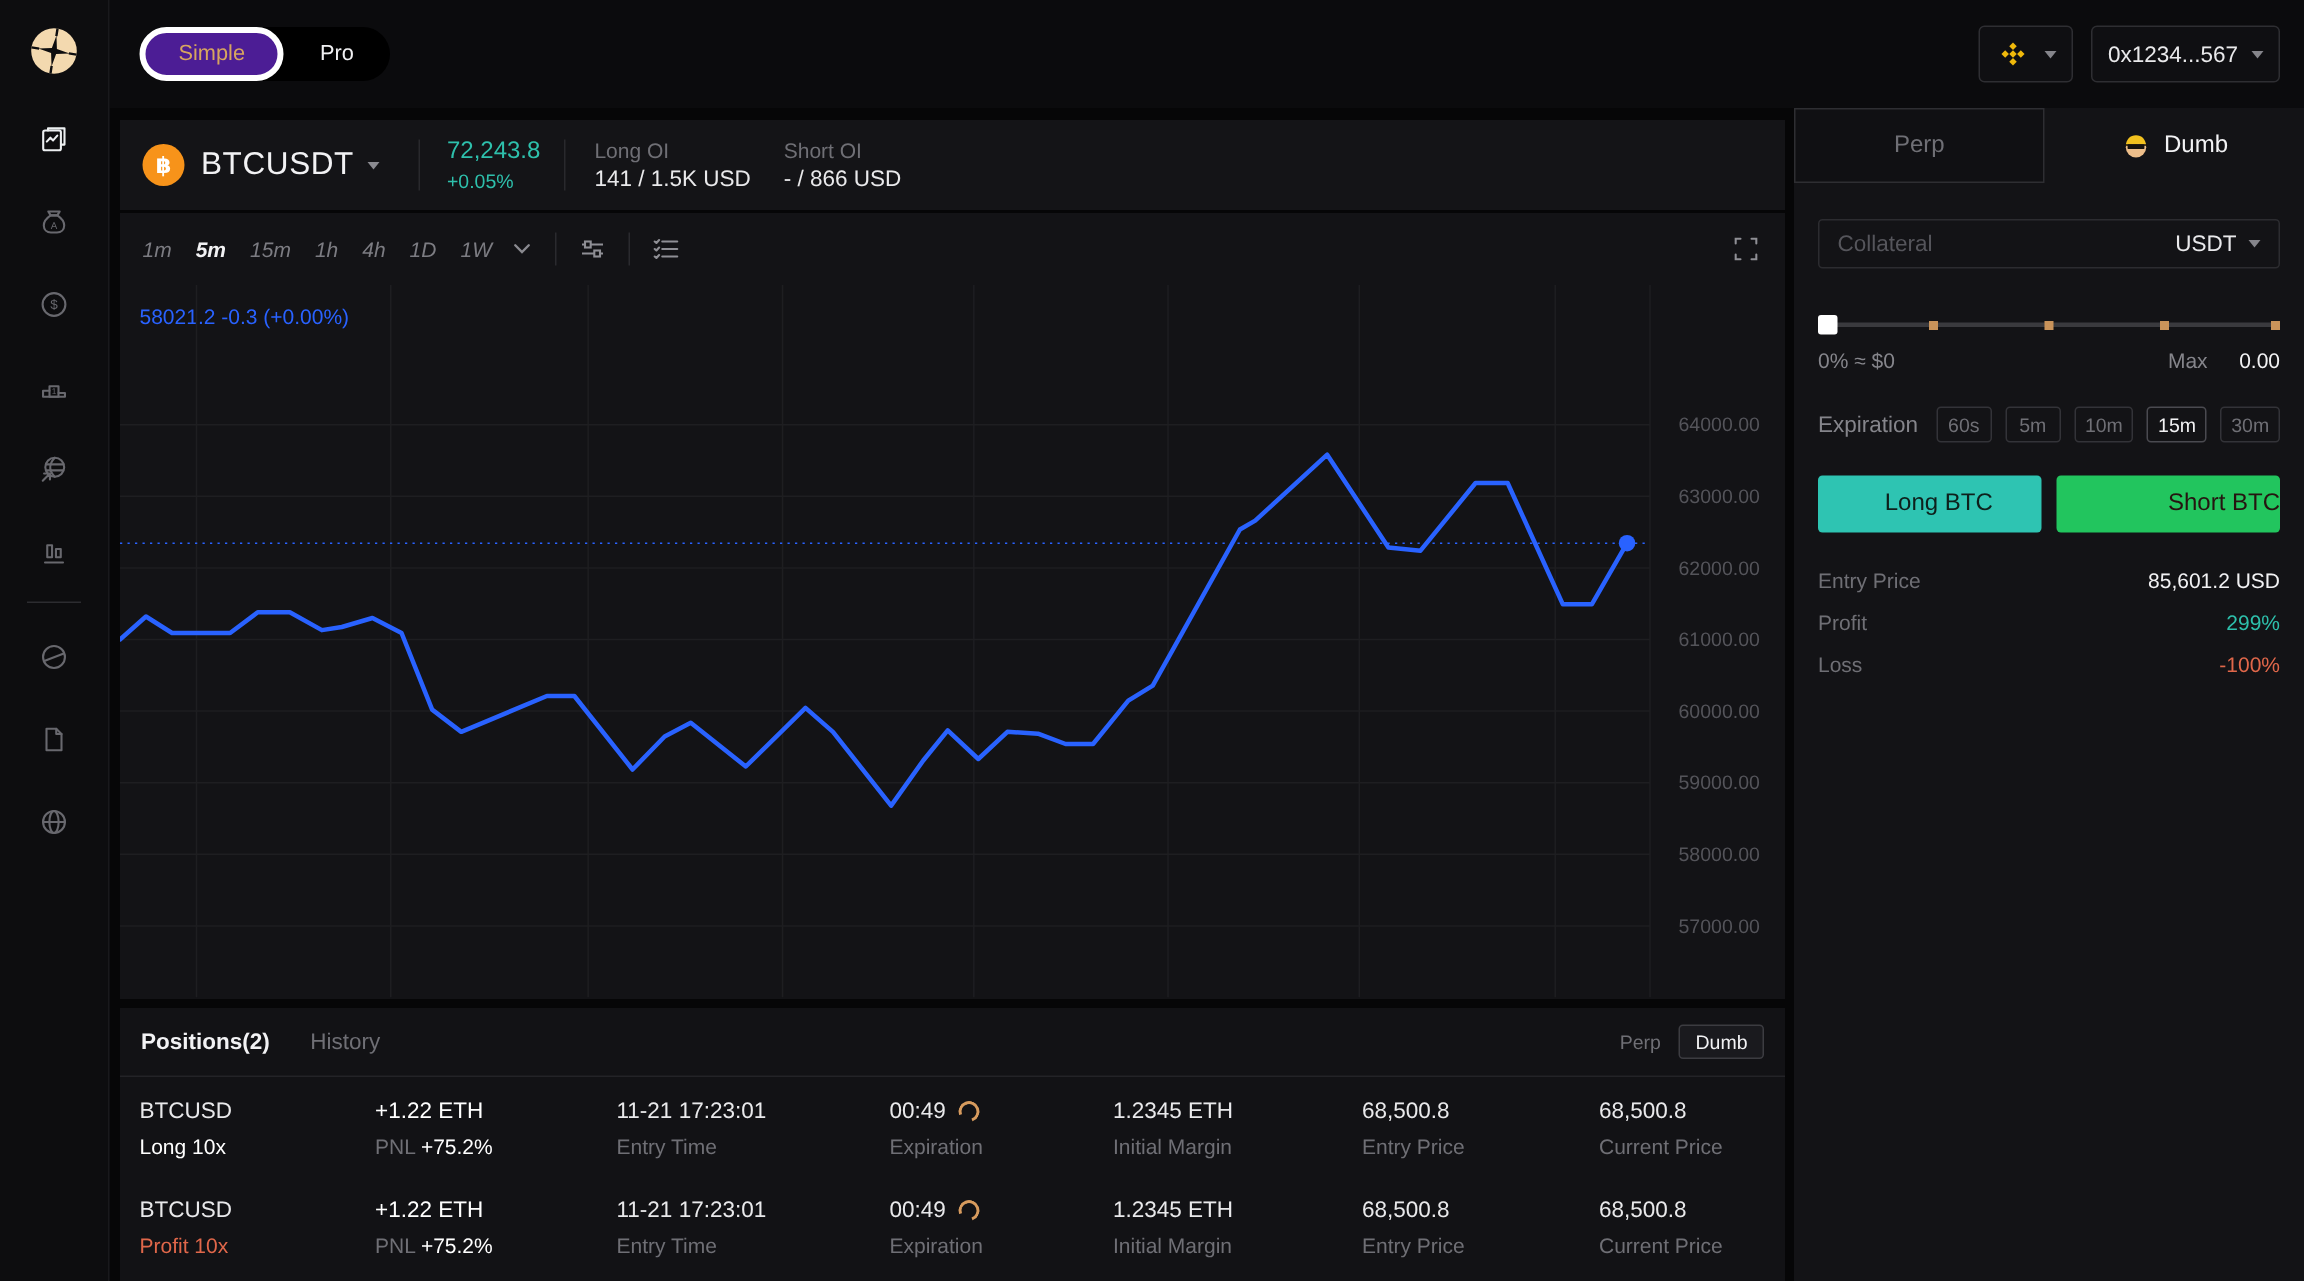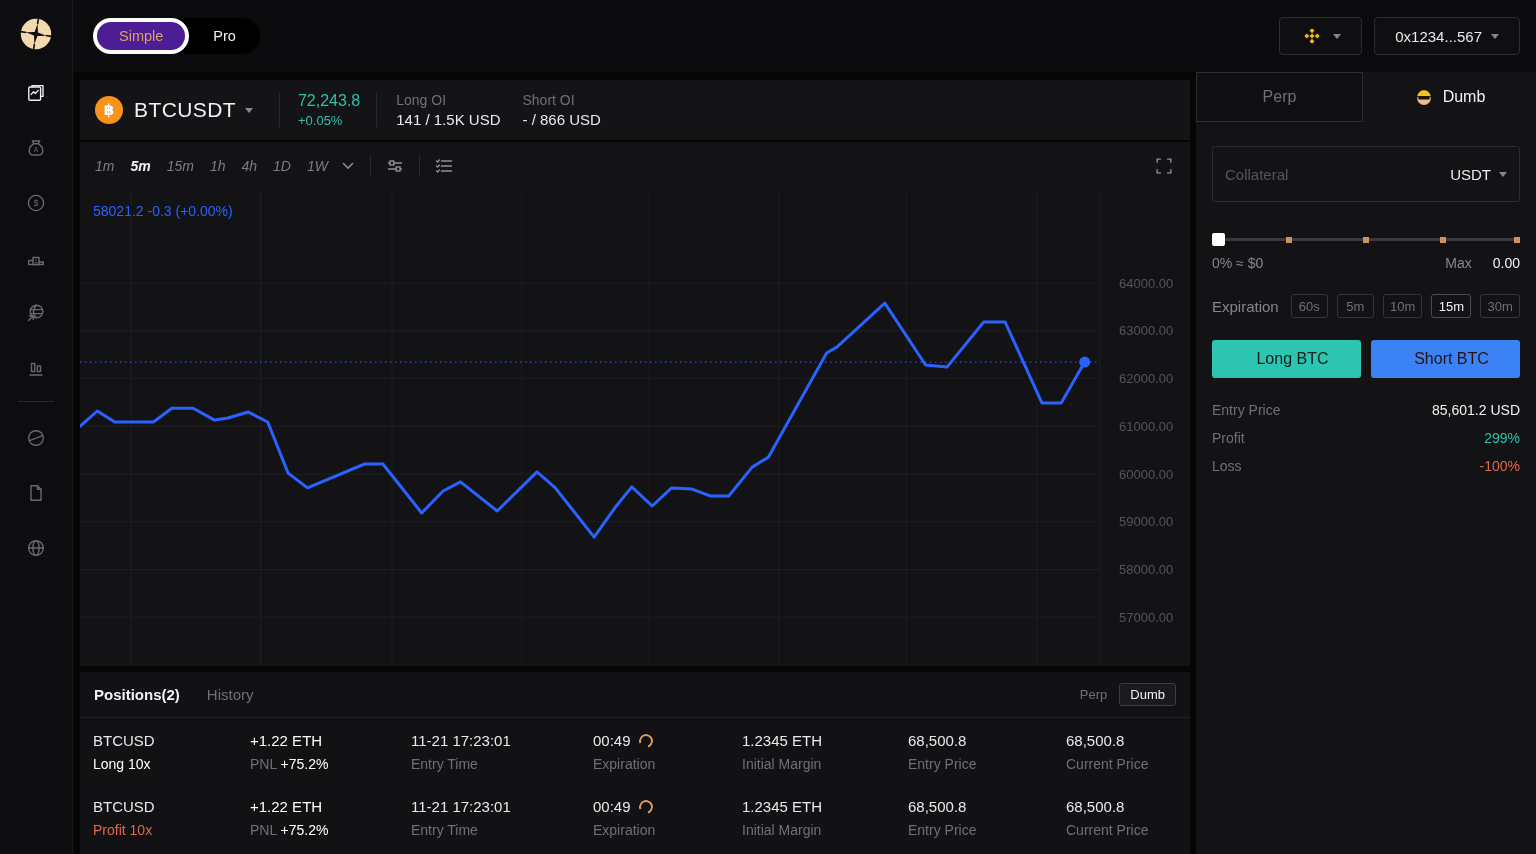--- a/index.html
+++ b/index.html
@@ -20,21 +20,21 @@
   .side-item { width:46px; height:55px; display:flex; align-items:center; justify-content:center; color:#68686e; cursor:pointer; }
   .side-item.active { color:#eceff1; }
   .side-divider { width:36px; height:1px; background:#2c2c30; margin:6px 0 8px; }
 
   
   .topbar { position:absolute; left:73px; right:0; top:0; height:72px; background:#0b0b0d; }
   .mode-toggle { position:absolute; left:20px; top:18px; height:36px; background:#000; border-radius:19px; display:flex; align-items:center; }
   .mode-simple { height:36px; padding:0 22px; display:flex; align-items:center; border:4px solid #ffffff; border-radius:19px; color:#d7a55f; background:#4c1d95; font-size:14.5px; cursor:pointer; }
   .mode-pro { height:36px; padding:0 24px; display:flex; align-items:center; color:#f0f0f2; font-size:14.5px; cursor:pointer; }
   .top-right { position:absolute; right:16px; top:17px; display:flex; gap:12px; }
-  .tr-btn { height:38px; border:1px solid #2e2e32; border-radius:4px; background:#0f0f12; display:flex; align-items:center; padding:0 20px; gap:9px; color:#e9e9eb; font-size:15px; cursor:pointer; }
+  .tr-btn { height:38px; border:1px solid #2e2e32; border-radius:4px; background:#0f0f12; display:flex; align-items:center; padding:0 10px; gap:9px; color:#e9e9eb; font-size:15px; cursor:pointer; }
   .caret { width:0; height:0; border-left:4.5px solid transparent; border-right:4.5px solid transparent; border-top:5px solid #85858b; }
 
   
   .market-header { position:absolute; left:80px; top:80px; width:1110px; height:60px; background:#141417; display:flex; align-items:center; }
   .btc-badge { width:28px; height:28px; border-radius:50%; background:#f7931a; color:#fff; font-weight:bold; font-size:15px; display:flex; align-items:center; justify-content:center; margin-left:15px; }
   .mh-symbol { font-size:21px; letter-spacing:.4px; color:#f2f2f4; margin-left:11px; cursor:pointer; }
   .mh-caret { margin-left:9px; border-top-color:#8a8a90; cursor:pointer; }
   .mh-divider { width:1px; height:34px; background:#29292d; }
   .mh-price-block { margin-left:18px; margin-right:16px; }
   .mh-price { font-size:16px; color:#2ec0ac; }
@@ -69,38 +69,38 @@
   .t-teal { color:#ffffff; }
   .t-coral { color:#e0674a; }
   .spinner { display:inline-block; width:14px; height:14px; margin-left:8px; border-radius:50%; border:2px solid #d79b5e; border-bottom-color:transparent; transform:rotate(25deg); }
 
   
   .right-panel { position:absolute; left:1196px; top:72px; width:340px; height:782px; background:#131316; }
   .rp-tabs { display:flex; height:50px; }
   .rp-tab-perp { width:167px; display:flex; align-items:center; justify-content:center; border:1px solid #2e2e32; background:#101013; color:#6f6f75; font-size:16px; cursor:pointer; }
   .rp-tab-dumb { flex:1; display:flex; align-items:center; justify-content:center; gap:9px; color:#f2f2f4; font-size:16px; cursor:pointer; }
   .rp-body { padding:0 16px; }
-  .collateral { margin-top:24px; height:56px; border:1px solid #2c2c30; border-radius:3px; display:flex; align-items:center; padding:0 12px; }
+  .collateral { margin-top:24px; height:33px; border:1px solid #2c2c30; border-radius:3px; display:flex; align-items:center; padding:0 12px; }
   .collateral input { flex:1; background:transparent; border:none; outline:none; color:#e9e9eb; font-size:15px; font-family:inherit; }
   .collateral input::placeholder { color:#55555b; }
   .usdt-select { display:flex; align-items:center; gap:8px; font-size:15px; color:#e9e9eb; cursor:pointer; }
   .slider { position:relative; margin-top:30px; height:14px; }
   .slider-track { position:absolute; left:0; right:0; top:6px; height:3px; background:#3a3a3e; }
   .slider-tick { position:absolute; top:4.5px; width:6px; height:6px; background:#c9935a; }
   .slider-handle { position:absolute; left:0; top:1px; width:13px; height:13px; background:#fff; border-radius:2px; cursor:grab; }
   .slider-labels { display:flex; justify-content:space-between; margin-top:9px; font-size:14px; color:#85858b; }
   .max-val { color:#f2f2f4; margin-left:6px;padding-left:15px; }
   .expiration { margin-top:23px; display:flex; align-items:center; gap:9px; }
   .exp-label { font-size:15px; color:#85858b; margin-right:3px; }
   .exp-btn { min-width:37px; height:24px; padding:0 7px; display:flex; align-items:center; justify-content:center; font-size:13px; color:#6f6f75; border:1px solid #333338; border-radius:3px; background:transparent; cursor:pointer; }
   .exp-btn.active { color:#f2f2f4; border-color:#4a4a50; }
   .ls-btns { margin-top:22px; display:flex; gap:10px; }
   .btn-long, .btn-short { flex:1; height:38px; display:flex; align-items:center; justify-content:center; font-size:16px; border-radius:3px; cursor:pointer;padding-left:12px; }
   .btn-long { background:#2ec4b2; color:#0e201c; }
-  .btn-short { background:#3b82f6; color:#261410; }
+  .btn-short { background:#22c55e; color:#261410;justify-content:flex-end; }
   .info { margin-top:24px; }
   .info-row { display:flex; justify-content:space-between; font-size:14px; margin-bottom:12px; }
   .info-label { color:#6f6f75; }
   .iv-white { color:#f2f2f4; } .iv-teal { color:#2ec0ac; } .iv-coral { color:#e0674a; }
 </style>
 </head>
 <body>
 
 <div class="sidebar">
   <div class="logo">

